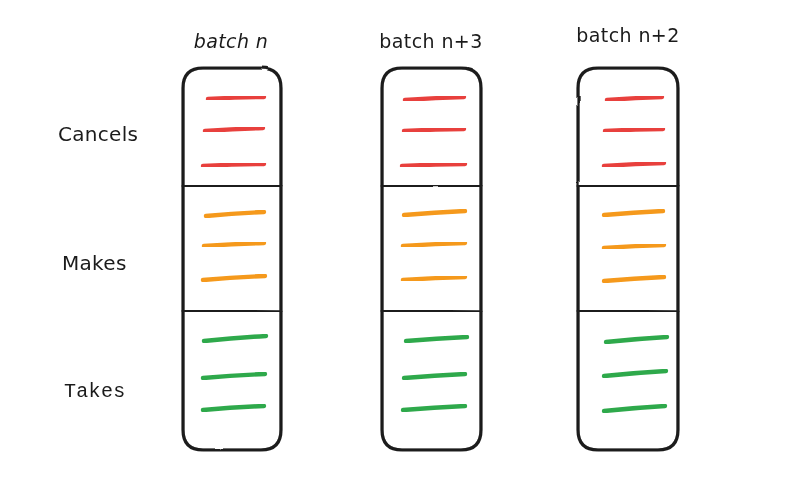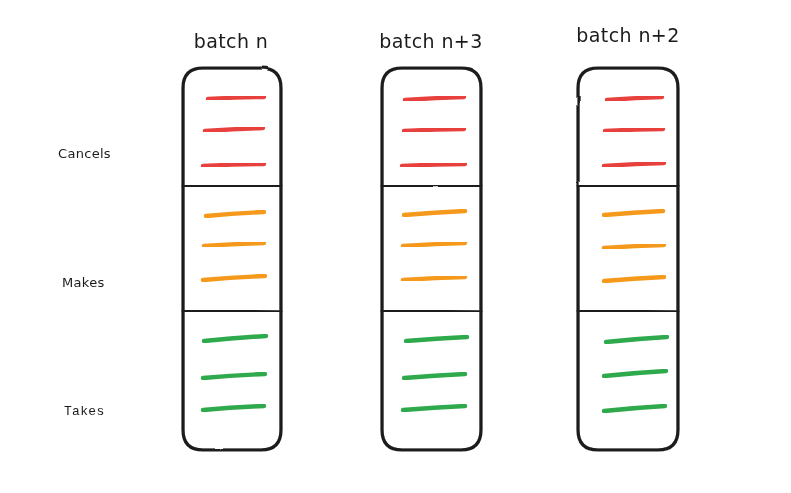--- a/index.html
+++ b/index.html
@@ -27,25 +27,24 @@
     font-size: 19px;
     color: #1b1b1b;
     letter-spacing: 0.4px;
     text-align: center;
     white-space: nowrap;
     transform: translateX(-50%);
   }
   .row-label {
     position: absolute;
     font-family: "DejaVu Sans", sans-serif;
-    font-size: 13px;
+    font-size: 20px;
     color: #1b1b1b;
     letter-spacing: 0.3px;
     white-space: nowrap;
-    margin-top: 24px;
   }
 </style>
 </head>
 <body>
 
 <svg id="canvas" viewBox="0 0 791 493">
   <defs>
     <filter id="rough" x="-20%" y="-20%" width="140%" height="140%">
       <feTurbulence type="fractalNoise" baseFrequency="0.035" numOctaves="2" seed="7" result="noise"></feTurbulence>
       <feDisplacementMap in="SourceGraphic" in2="noise" scale="1.6" xChannelSelector="R" yChannelSelector="G"></feDisplacementMap>
@@ -118,21 +117,21 @@
       </g>
       <g>
         <path d="M606,342 Q636.5,338.8 667,337" stroke="#2FA94B" stroke-width="4.4" stroke-linecap="round" fill="none" filter="url(#roughLine)"></path>
         <path d="M604,376 Q635,372.8 666,371" stroke="#2FA94B" stroke-width="4.4" stroke-linecap="round" fill="none" filter="url(#roughLine)"></path>
         <path d="M604,411 Q634.5,407.8 665,406" stroke="#2FA94B" stroke-width="4.4" stroke-linecap="round" fill="none" filter="url(#roughLine)"></path>
       </g>
     </g>
 </svg>
 
 <div id="titles-layer">
-    <div class="col-title" style="left: 231px; top: 30px;">batch n</div>
+    <div class="col-title" style="left: 231px; top: 30px; font-style: italic;">batch n</div>
     <div class="col-title" style="left: 431px; top: 30px;">batch n+3</div>
     <div class="col-title" style="left: 628px; top: 24px;">batch n+2</div>
   </div>
 <div id="labels-layer">
     <div class="row-label" style="left: 58px; top: 122px;">Cancels</div>
     <div class="row-label" style="left: 62px; top: 251px;">Makes</div>
     <div class="row-label" style="left: 64px; top: 380px; font-family: Liberation Mono, monospace;">Takes</div>
   </div>
 
 </body></html>

